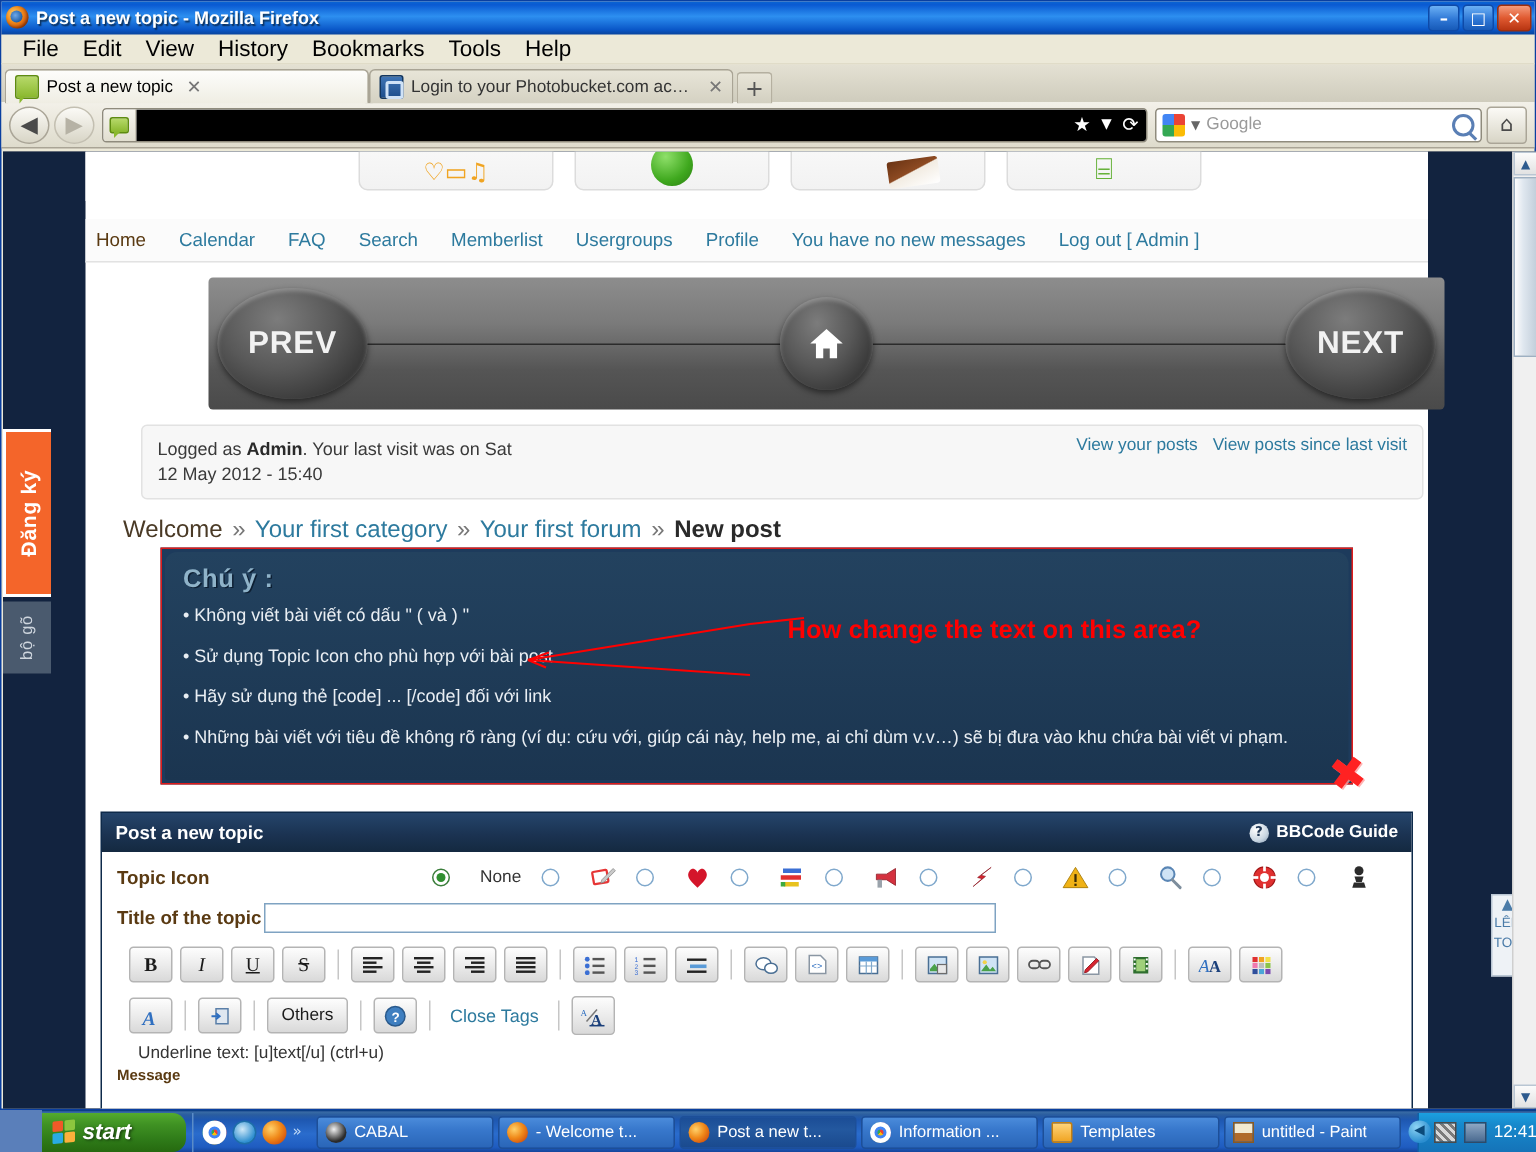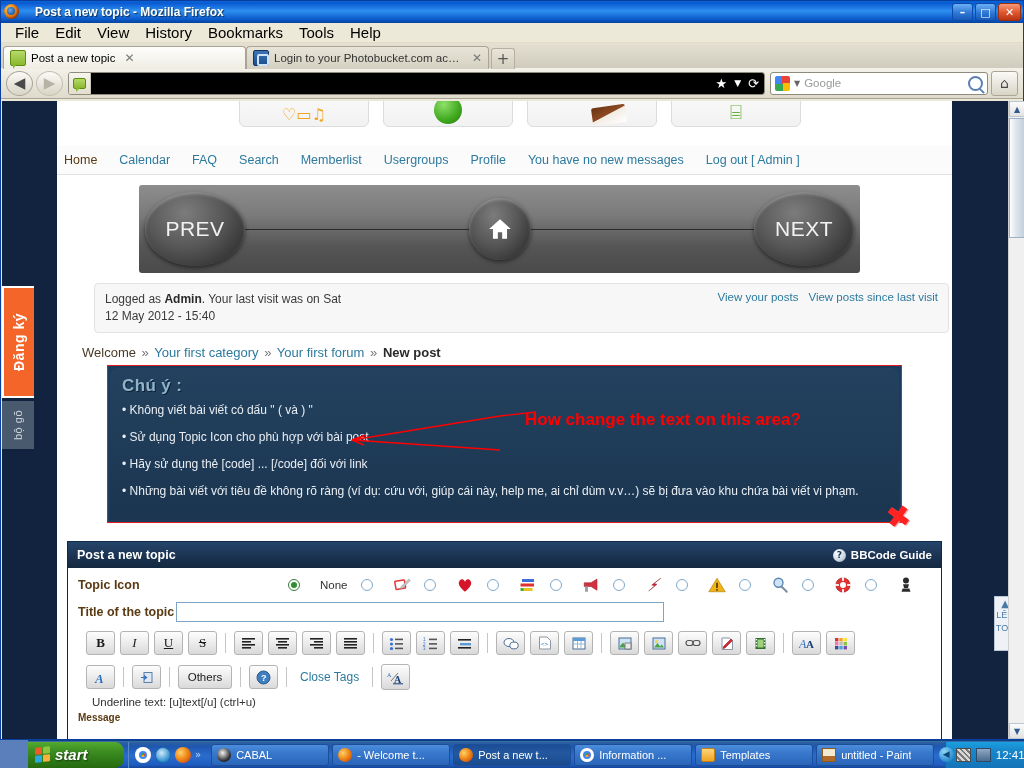--- a/index.html
+++ b/index.html
@@ -20,21 +20,20 @@
     border: 1px solid #0a3fa0;
   }
 
   
   .titlebar {
     height: 22px;
     background: linear-gradient(180deg,#0a64d2 0%,#0a5ad2 10%,#2d8ff0 45%,#0a57c8 85%,#08439c 100%);
     display: flex; align-items: center;
     padding-left: 3px;
     position: relative;
-    gap: 11px;
   }
   .tb-icon {
     width: 16px; height: 16px; margin-right: 4px;
     position: relative; flex: none;
   }
   .fox {
     width: 15px; height: 15px; border-radius: 50%;
     background: radial-gradient(circle at 35% 35%, #ffd16b 0%, #f08a1a 40%, #d4530d 75%, #8c2f04 100%);
     box-shadow: inset -1px -1px 2px rgba(0,0,0,.4);
     position: relative;
@@ -252,23 +251,24 @@
     display: flex; align-items: center; gap: 22px;
     padding-left: 7px;
     font-size: 12.5px;
   }
   .navlinks a { color: #2d7a9e; text-decoration: none; white-space: nowrap; }
   .navlinks a.home { color: #5a3a12; }
 
   
   .pnbar {
     position: absolute; left: 82px; top: 84px;
-    width: 721px; height: 88px;
+    width: 824px; height: 88px;
     background: linear-gradient(180deg,#8d8d8d 0%,#7a7a7a 35%,#555555 70%,#4a4a4a 100%);
     border-radius: 3px;
+    font-weight: bold;
   }
   .pnline {
     position: absolute; left: 60px; right: 60px; top: 44px; height: 1px;
     background: #2b2b2b;
   }
   .circ {
     position: absolute; border-radius: 50%;
     background: radial-gradient(ellipse at 40% 28%, #7c7c7c 0%, #585858 45%, #3a3a3a 75%, #2b2b2b 100%);
     box-shadow: inset 0 2px 3px rgba(255,255,255,.28), 0 2px 4px rgba(0,0,0,.5);
     display: flex; align-items: center; justify-content: center;
@@ -290,21 +290,21 @@
   .lb-left b { color: #2a2a2a; }
   .lb-right {
     position: absolute; right: 10px; top: 7px;
     font-size: 11.5px; display: flex; gap: 10px;
   }
   .lb-right a { color: #2d7a9e; text-decoration: none; }
 
   
   .crumb {
     position: absolute; left: 25px; top: 244px;
-    font-size: 13px; color: #4a3a26;
+    font-size: 16px; color: #4a3a26;
   }
   .crumb a { color: #2d7a9e; text-decoration: none; }
   .crumb .sep { color: #777; padding: 0 2px; }
   .crumb .cur { color: #2a2a2a; font-weight: bold; }
 
   
   .noticewrap {
     position: absolute; left: 50px; top: 264px;
     width: 795px; height: 158px;
     border: 1px solid #e01b1b;

